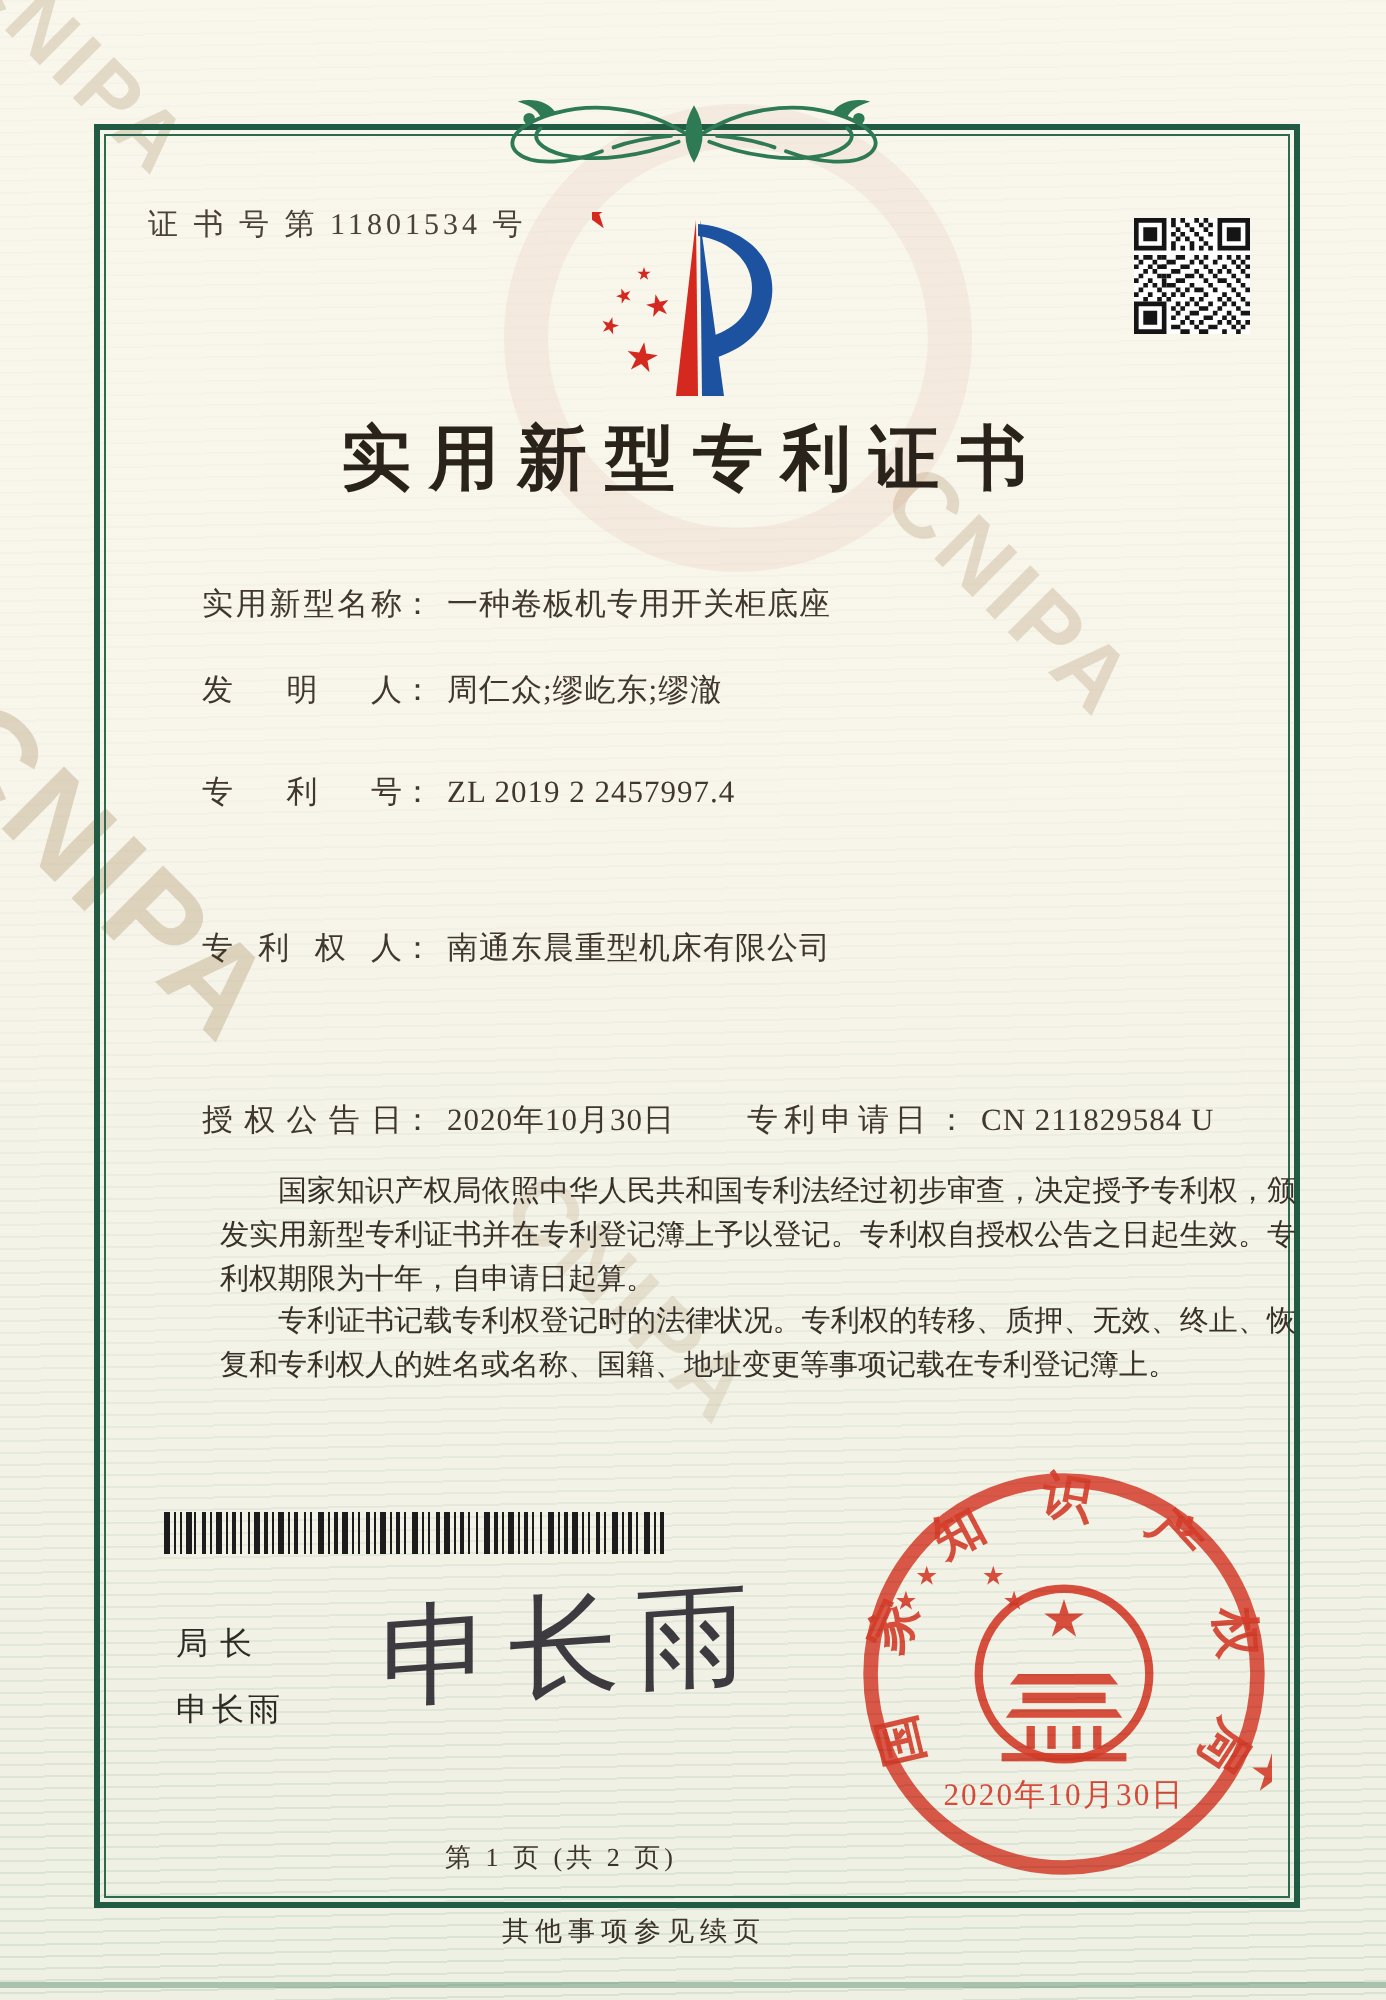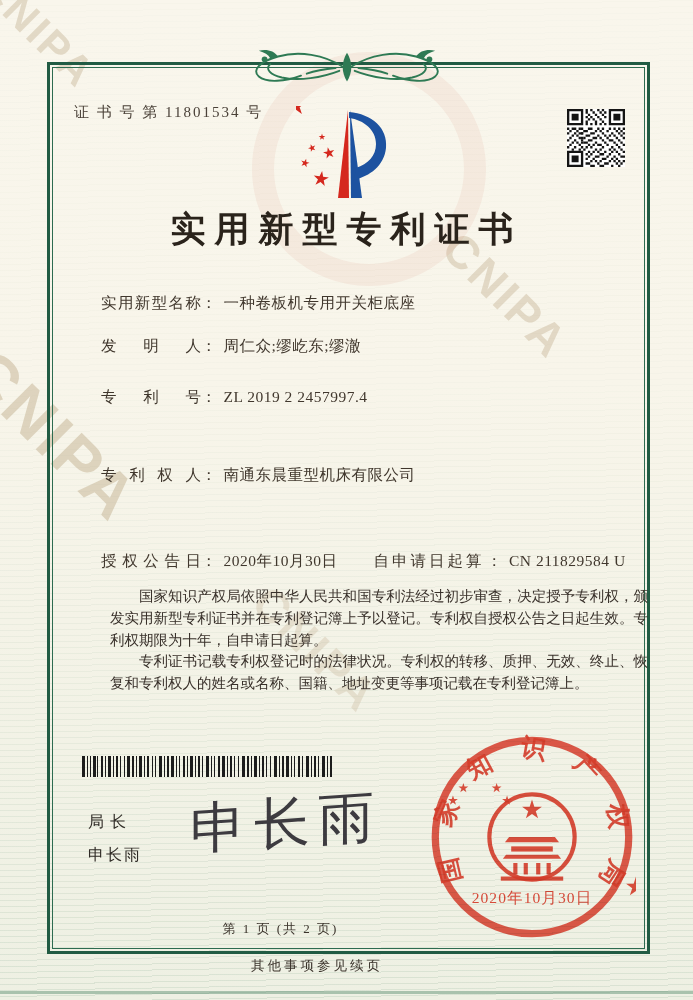--- a/index.html
+++ b/index.html
@@ -118,21 +118,21 @@
   <div class="frow" style="top:333px">
     <span class="flabel">发明人</span><span class="fcolon">：</span><span class="fvalue">周仁众;缪屹东;缪澈</span>
   </div>
   <div class="frow" style="top:384px">
     <span class="flabel">专利号</span><span class="fcolon">：</span><span class="fvalue">ZL 2019 2 2457997.4</span>
   </div>
   <div class="frow" style="top:462px">
     <span class="flabel">专利权人</span><span class="fcolon">：</span><span class="fvalue">南通东晨重型机床有限公司</span>
   </div>
   <div class="frow" style="top:548px">
-    <span class="flabel">授权公告日</span><span class="fcolon">：</span><span class="fvalue gv">2020年10月30日</span><span class="glabel">自申请日起算</span><span class="fcolon">：</span><span class="fvalue">CN 211829584 U</span>
+    <span class="flabel">授权公告日</span><span class="fcolon">：</span><span class="fvalue gv">2020年10月30日</span><span class="glabel">专利申请日</span><span class="fcolon">：</span><span class="fvalue">CN 211829584 U</span>
   </div>
 
   <div class="paras">
     <p>国家知识产权局依照中华人民共和国专利法经过初步审查，决定授予专利权，颁发实用新型专利证书并在专利登记簿上予以登记。专利权自授权公告之日起生效。专利权期限为十年，自申请日起算。</p>
     <p>专利证书记载专利权登记时的法律状况。专利权的转移、质押、无效、终止、恢复和专利权人的姓名或名称、国籍、地址变更等事项记载在专利登记簿上。</p>
   </div>
 
   <svg class="barcode" viewBox="0 0 250 21" preserveAspectRatio="none">
     <g fill="#1c1c1c">
       <path d="M0 0h3v21h-3zM5 0h1v21h-1zM8 0h1v21h-1zM11 0h3v21h-3zM15 0h1v21h-1zM19 0h2v21h-2zM23 0h1v21h-1zM26 0h3v21h-3zM31 0h1v21h-1zM34 0h2v21h-2zM38 0h1v21h-1zM42 0h1v21h-1zM45 0h3v21h-3zM50 0h2v21h-2zM54 0h1v21h-1zM57 0h3v21h-3zM62 0h1v21h-1zM65 0h2v21h-2zM70 0h1v21h-1zM73 0h1v21h-1zM77 0h3v21h-3zM82 0h1v21h-1zM85 0h2v21h-2zM89 0h3v21h-3zM94 0h1v21h-1zM97 0h1v21h-1zM101 0h2v21h-2zM105 0h1v21h-1zM108 0h3v21h-3zM113 0h1v21h-1zM116 0h2v21h-2zM120 0h1v21h-1zM124 0h3v21h-3zM129 0h1v21h-1zM132 0h1v21h-1zM136 0h2v21h-2zM140 0h3v21h-3zM145 0h1v21h-1zM148 0h2v21h-2zM152 0h1v21h-1zM156 0h1v21h-1zM160 0h3v21h-3zM165 0h2v21h-2zM169 0h1v21h-1zM172 0h3v21h-3zM177 0h1v21h-1zM180 0h2v21h-2zM184 0h1v21h-1zM188 0h1v21h-1zM192 0h3v21h-3zM197 0h1v21h-1zM200 0h2v21h-2zM204 0h3v21h-3zM209 0h1v21h-1zM212 0h1v21h-1zM216 0h2v21h-2zM220 0h1v21h-1zM224 0h3v21h-3zM229 0h1v21h-1zM232 0h2v21h-2zM236 0h1v21h-1zM240 0h3v21h-3zM245 0h1v21h-1zM248 0h2v21h-2z"></path>

